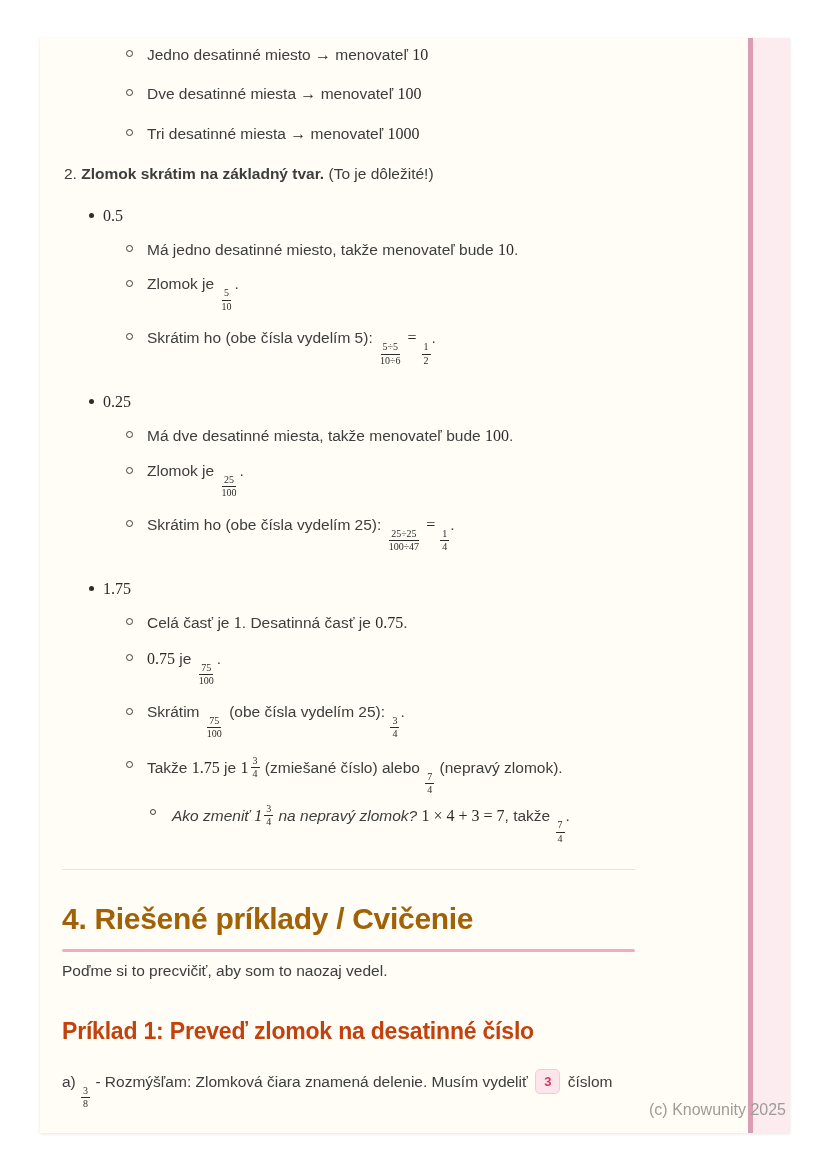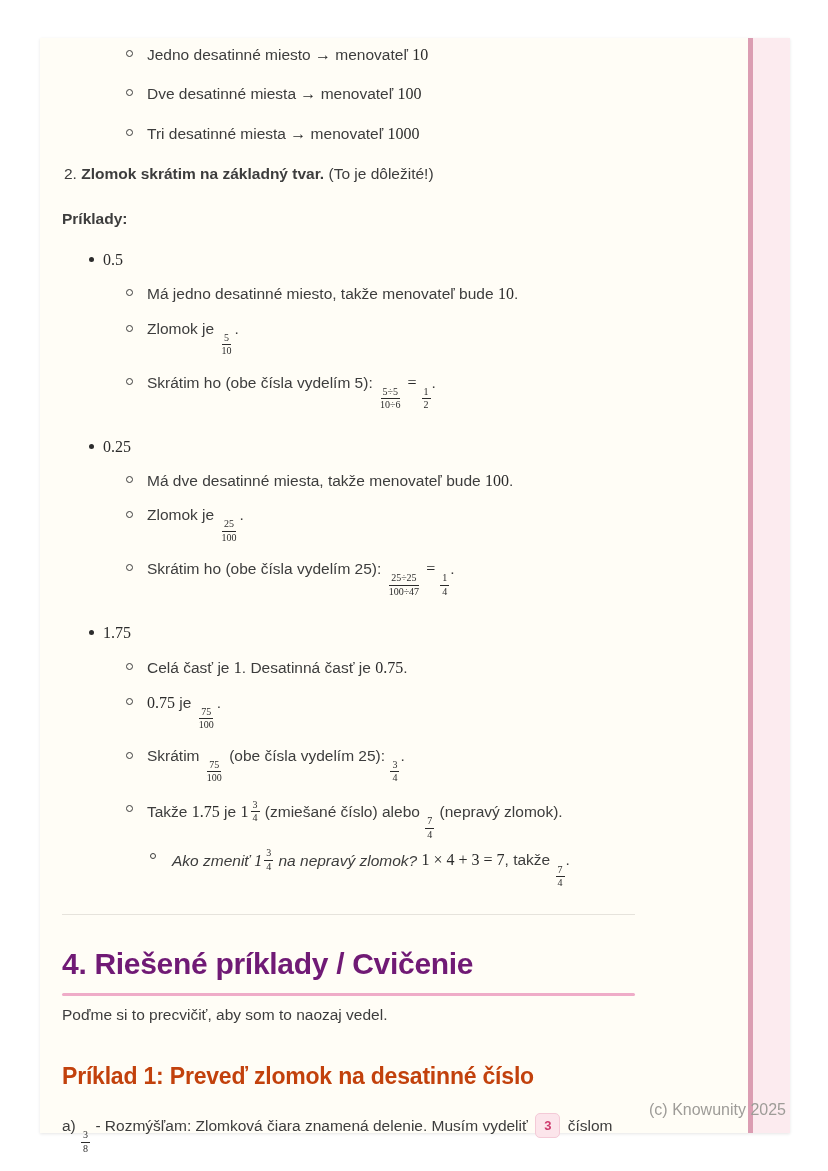--- a/index.html
+++ b/index.html
@@ -47,21 +47,21 @@
   }
   
   p{margin:0;}
   .step{margin-top:20px;padding-left:2px;}
   .label{margin-top:24px;font-weight:700;}
   .exval{font-family:"Liberation Serif",serif;font-size:16px;color:#2b2b2b;}
   
   hr.gray{border:none;border-top:1px solid #e6e3dc;margin:22px 0 0 0;width:573px;}
   h2{
     margin:32px 0 0 0;font-size:30px;line-height:1.12;font-weight:800;
-    color:#701a75;letter-spacing:-0.3px;
+    color:#a16207;letter-spacing:-0.3px;
   }
   .pinkrule{width:573px;height:3px;background:#efacc8;border-radius:2px;margin-top:13px;}
   .intro{margin-top:9px;}
   h3{
     margin:34px 0 0 0;font-size:23px;line-height:1.4;font-weight:700;
     color:#c2410c;letter-spacing:-0.2px;
   }
   .para{margin-top:18px;line-height:2.1;}
   
   .seg-m{font-family:"Liberation Serif",serif;font-size:16px;color:#2b2b2b;}
@@ -94,21 +94,20 @@
   <div class="content">
 
     <ul class="toplist">
       <li><span class="seg-t">Jedno desatinné miesto </span><span class="seg-m">→</span><span class="seg-t"> menovateľ </span><span class="seg-m">10</span></li>
       <li><span class="seg-t">Dve desatinné miesta </span><span class="seg-m">→</span><span class="seg-t"> menovateľ </span><span class="seg-m">100</span></li>
       <li><span class="seg-t">Tri desatinné miesta </span><span class="seg-m">→</span><span class="seg-t"> menovateľ </span><span class="seg-m">1000</span></li>
     </ul>
 
     <p class="step"><span class="seg-t">2. </span><span class="seg-bold">Zlomok skrátim na základný tvar.</span><span class="seg-t"> (To je dôležité!)</span></p>
 
-    <p class="label">Príklady:</p>
 
     <ul class="examples">
 
       <li>
         <p class="exval"><span class="seg-m">0.5</span></p>
         <ul class="sub">
           <li><span class="seg-t">Má jedno desatinné miesto, takže menovateľ bude </span><span class="seg-m">10</span><span class="seg-t">.</span></li>
           <li><span class="seg-t">Zlomok je </span><span class="frac">
                 <span class="num">5</span>
                 <span class="den">10</span>

